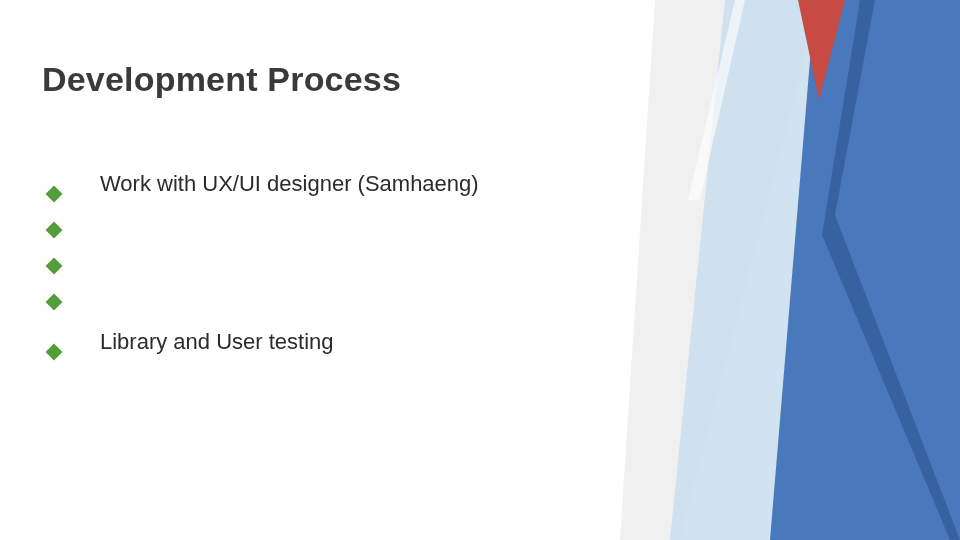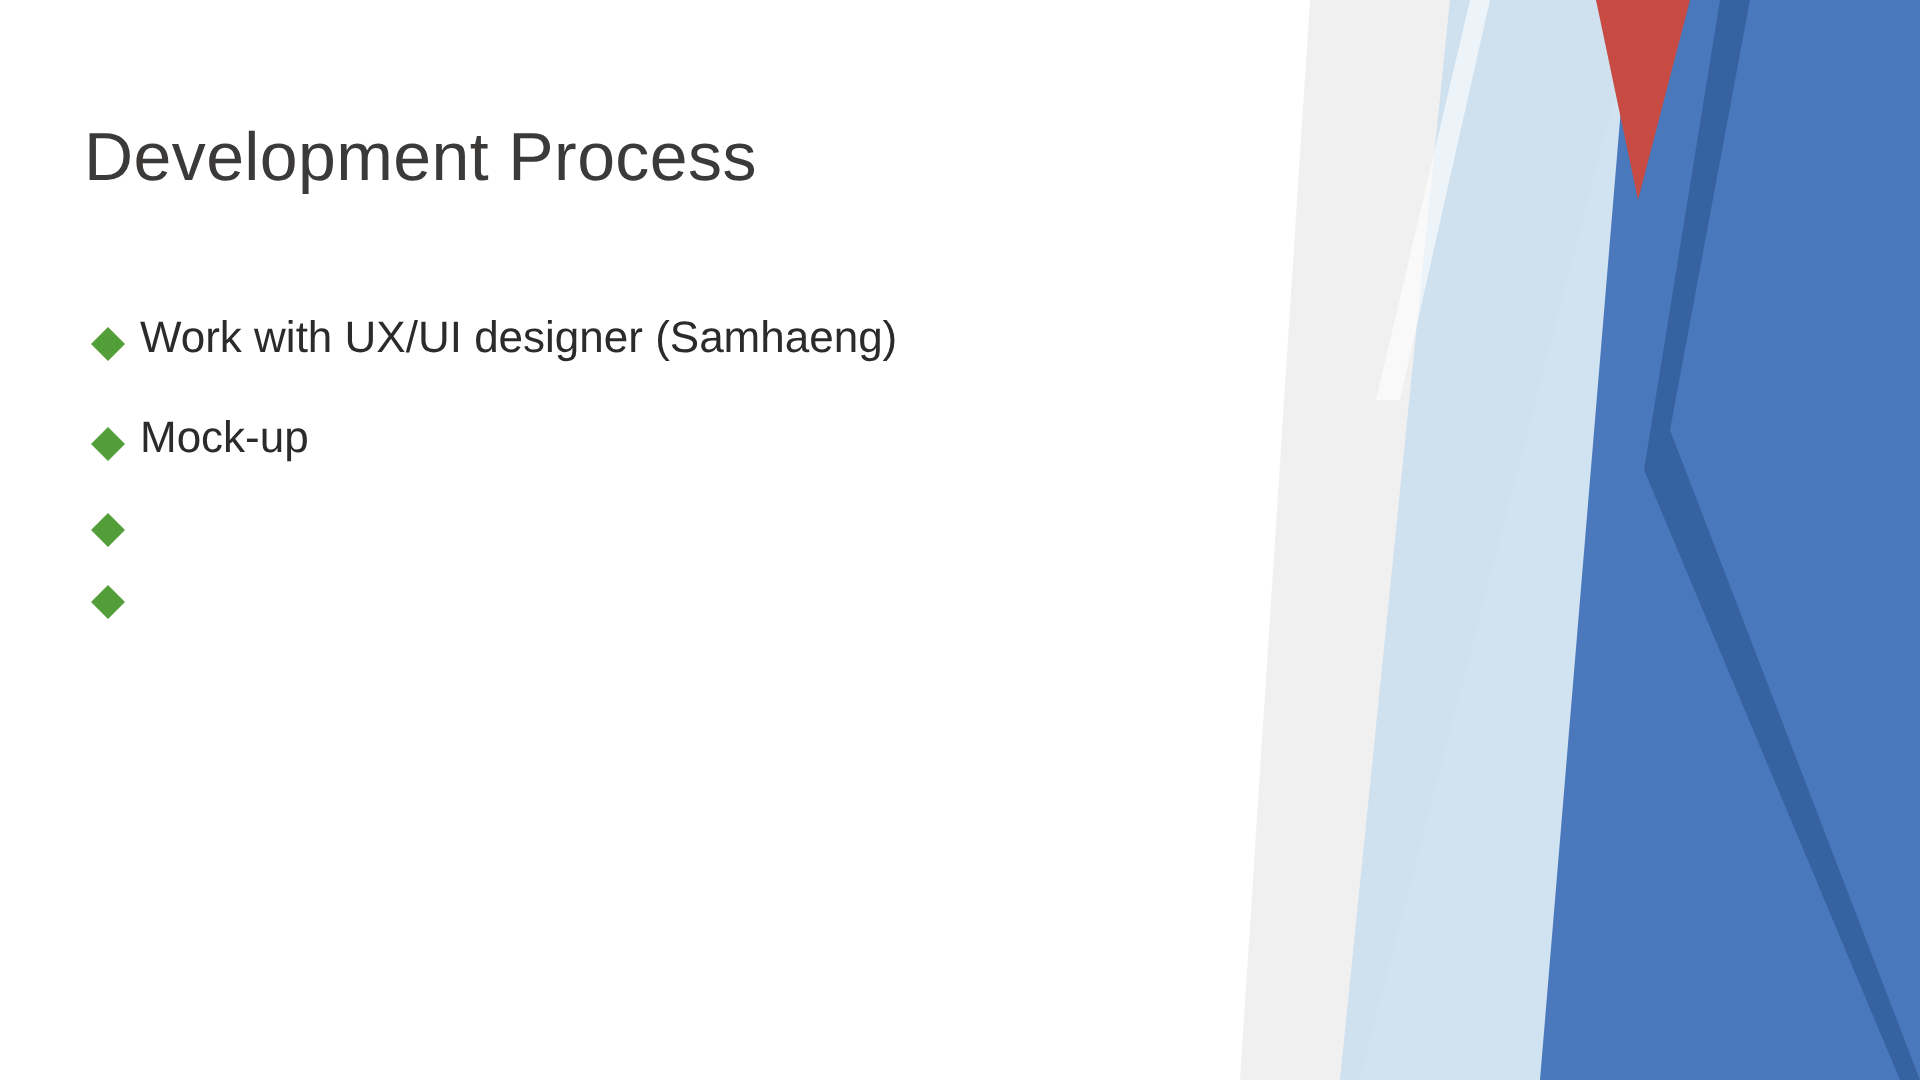--- a/index.html
+++ b/index.html
@@ -18,35 +18,36 @@
   }
   .decor svg { position: absolute; top: 0; right: 0; height: 540px; width: 400px; }
   .content {
     position: absolute;
     top: 60px;
     left: 42px;
     right: 250px;
   }
   .title {
     font-size: 34px;
-    font-weight: 400;
+    font-weight: 700;
     color: #3c3a39;
     letter-spacing: 0.2px;
-    margin-bottom: 57px;
+    margin-bottom: 72px;
   }
   ul.bullets {
     list-style: none;
     padding-left: 6px;
   }
   ul.bullets li {
     font-size: 22px;
     color: #2b2b2b;
     margin-bottom: 24px;
     display: flex;
-    align-items: center;
+    align-items: flex-end;
+    gap: 30px;
   }
   .diamond {
     width: 12px;
     height: 12px;
     background: #549e39;
     transform: rotate(45deg);
     flex-shrink: 0;
     margin-right: 10px;
     position: relative;
     top: 3px;
@@ -74,22 +75,25 @@
 
 <div class="content">
   <h1 class="title">Development Process</h1>
   <ul class="bullets">
     <li>
       <span class="diamond"></span>
       <span>Work with UX/UI designer (Samhaeng)</span>
     </li>
     <li>
       <span class="diamond"></span>
-      <span>Mock-up</span>
     </li>
     <li>
       <span class="diamond"></span>
     </li>
     <li>
       <span class="diamond"></span>
     </li>
+    <li>
+      <span class="diamond"></span>
+      <span>Library and User testing</span>
+    </li>
   </ul>
 </div>
 
 </body></html>

